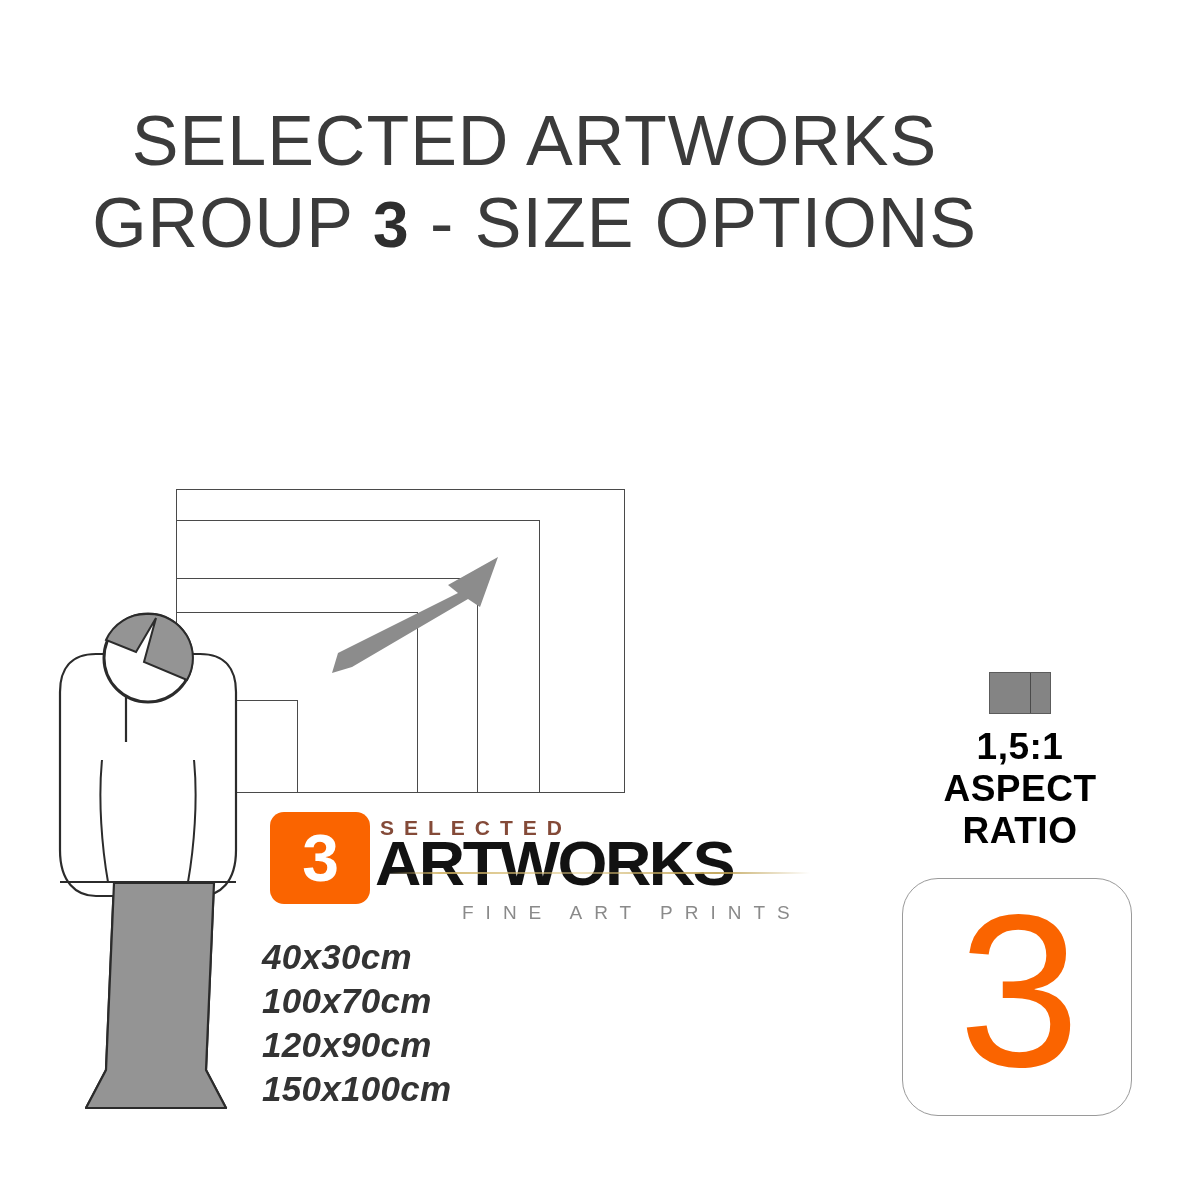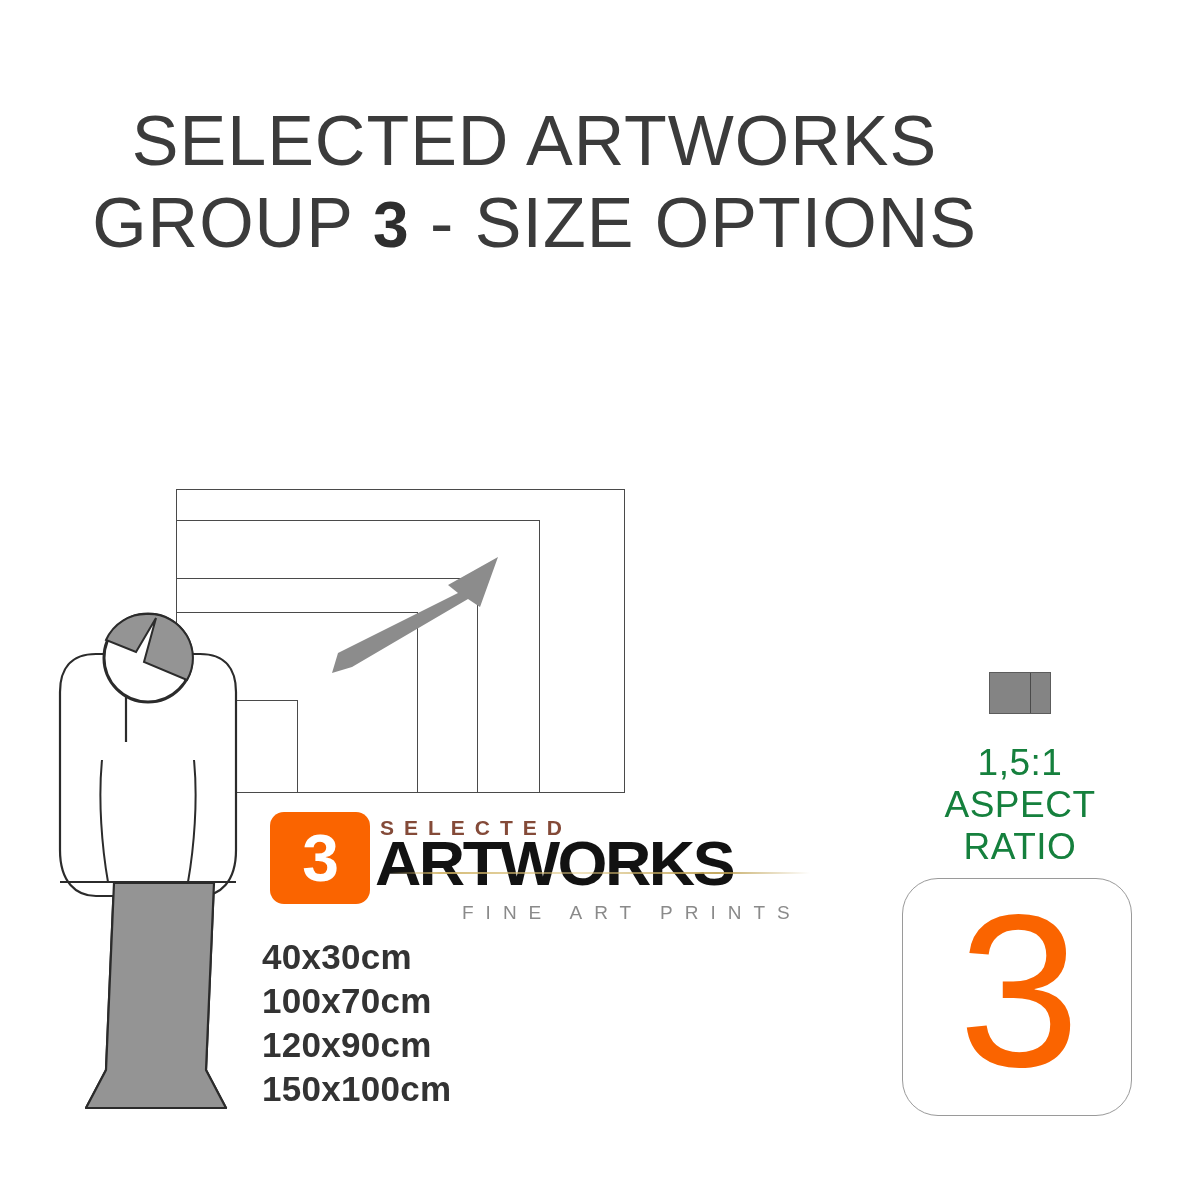--- a/index.html
+++ b/index.html
@@ -148,21 +148,21 @@
   .sizes {
     position: absolute;
     left: 262px;
     top: 935px;
     color: #333333;
     font-size: 35px;
     font-weight: 700;
     line-height: 44px;
     letter-spacing: 0.3px;
   }
-  .sizes div { white-space: nowrap; }
+  .sizes div { white-space: nowrap; font-style: italic; }
 
   
   .aspect-block {
     position: absolute;
     left: 900px;
     top: 672px;
     width: 240px;
     text-align: center;
   }
   .aspect-swatch {
@@ -176,24 +176,24 @@
   }
   .aspect-swatch .divider {
     position: absolute;
     left: 66%;
     top: 0;
     width: 1.6px;
     height: 100%;
     background: #4a4a4a;
   }
   .aspect-text {
-    margin-top: 28px;
-    color: #15803d;
+    margin-top: 12px;
+    color: #000000;
     font-size: 37px;
-    font-weight: 400;
+    font-weight: 700;
     line-height: 42px;
     letter-spacing: 0.5px;
   }
 
   
   .number-card {
     position: absolute;
     left: 902px;
     top: 878px;
     width: 230px;

